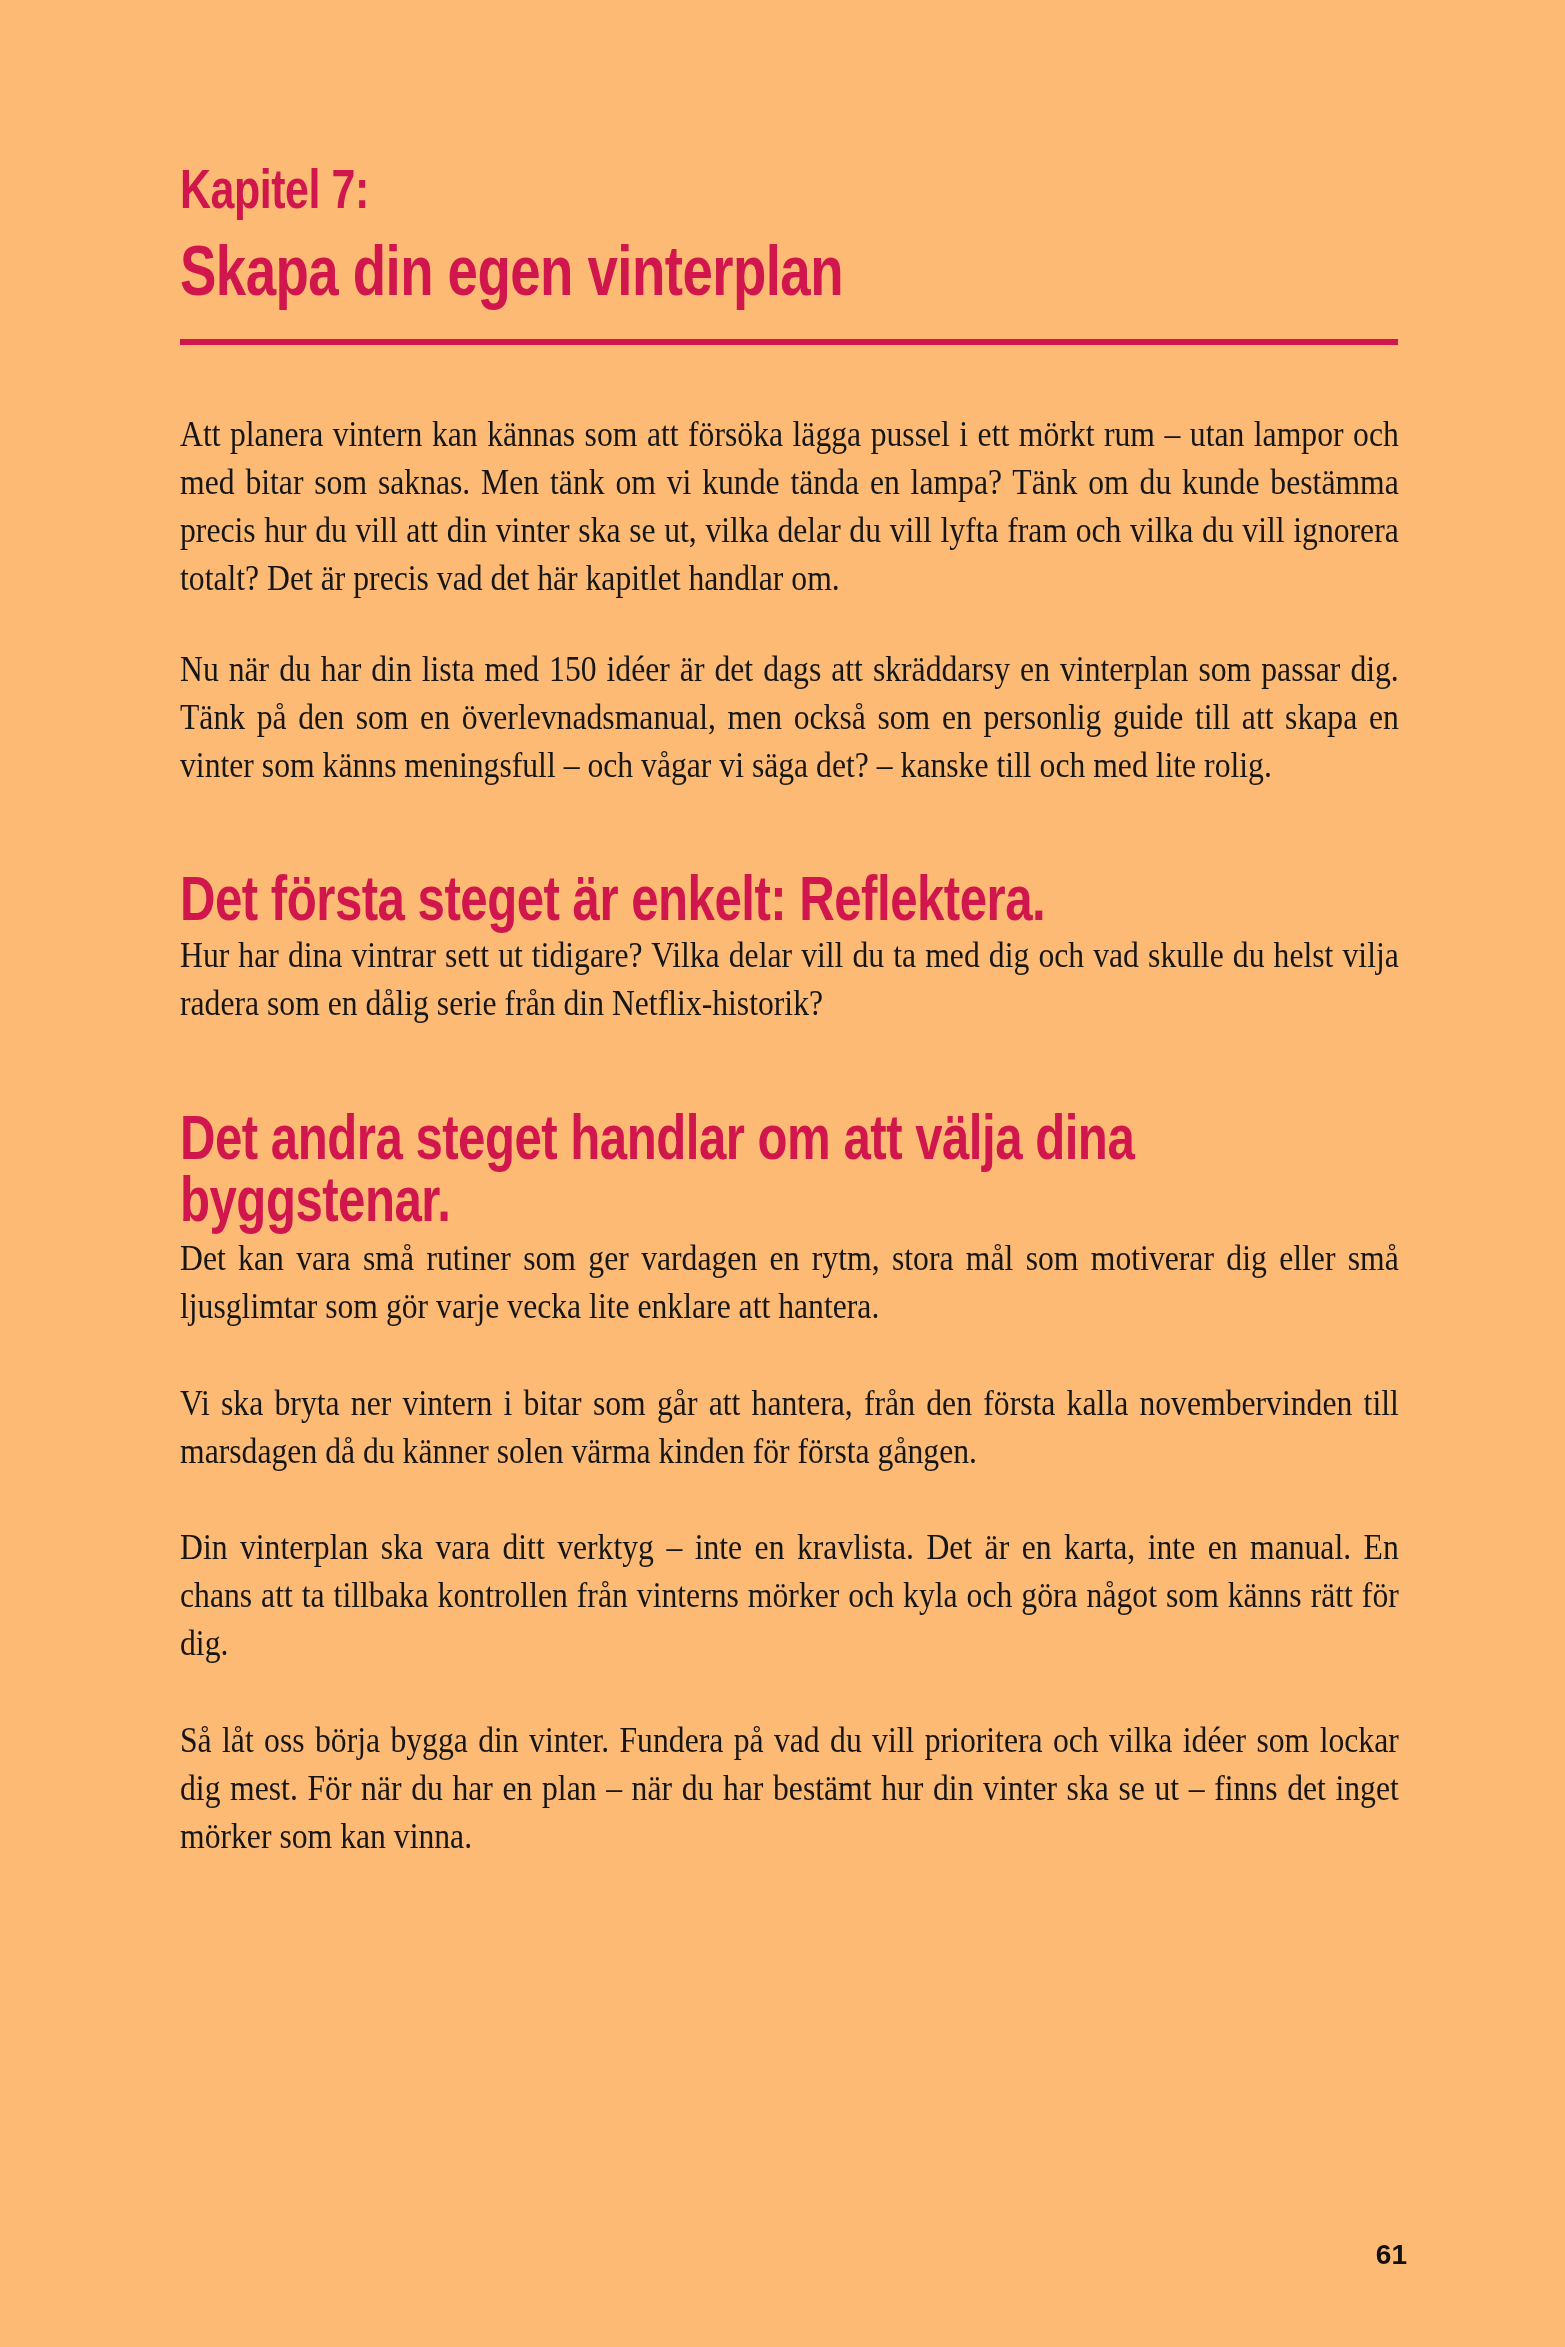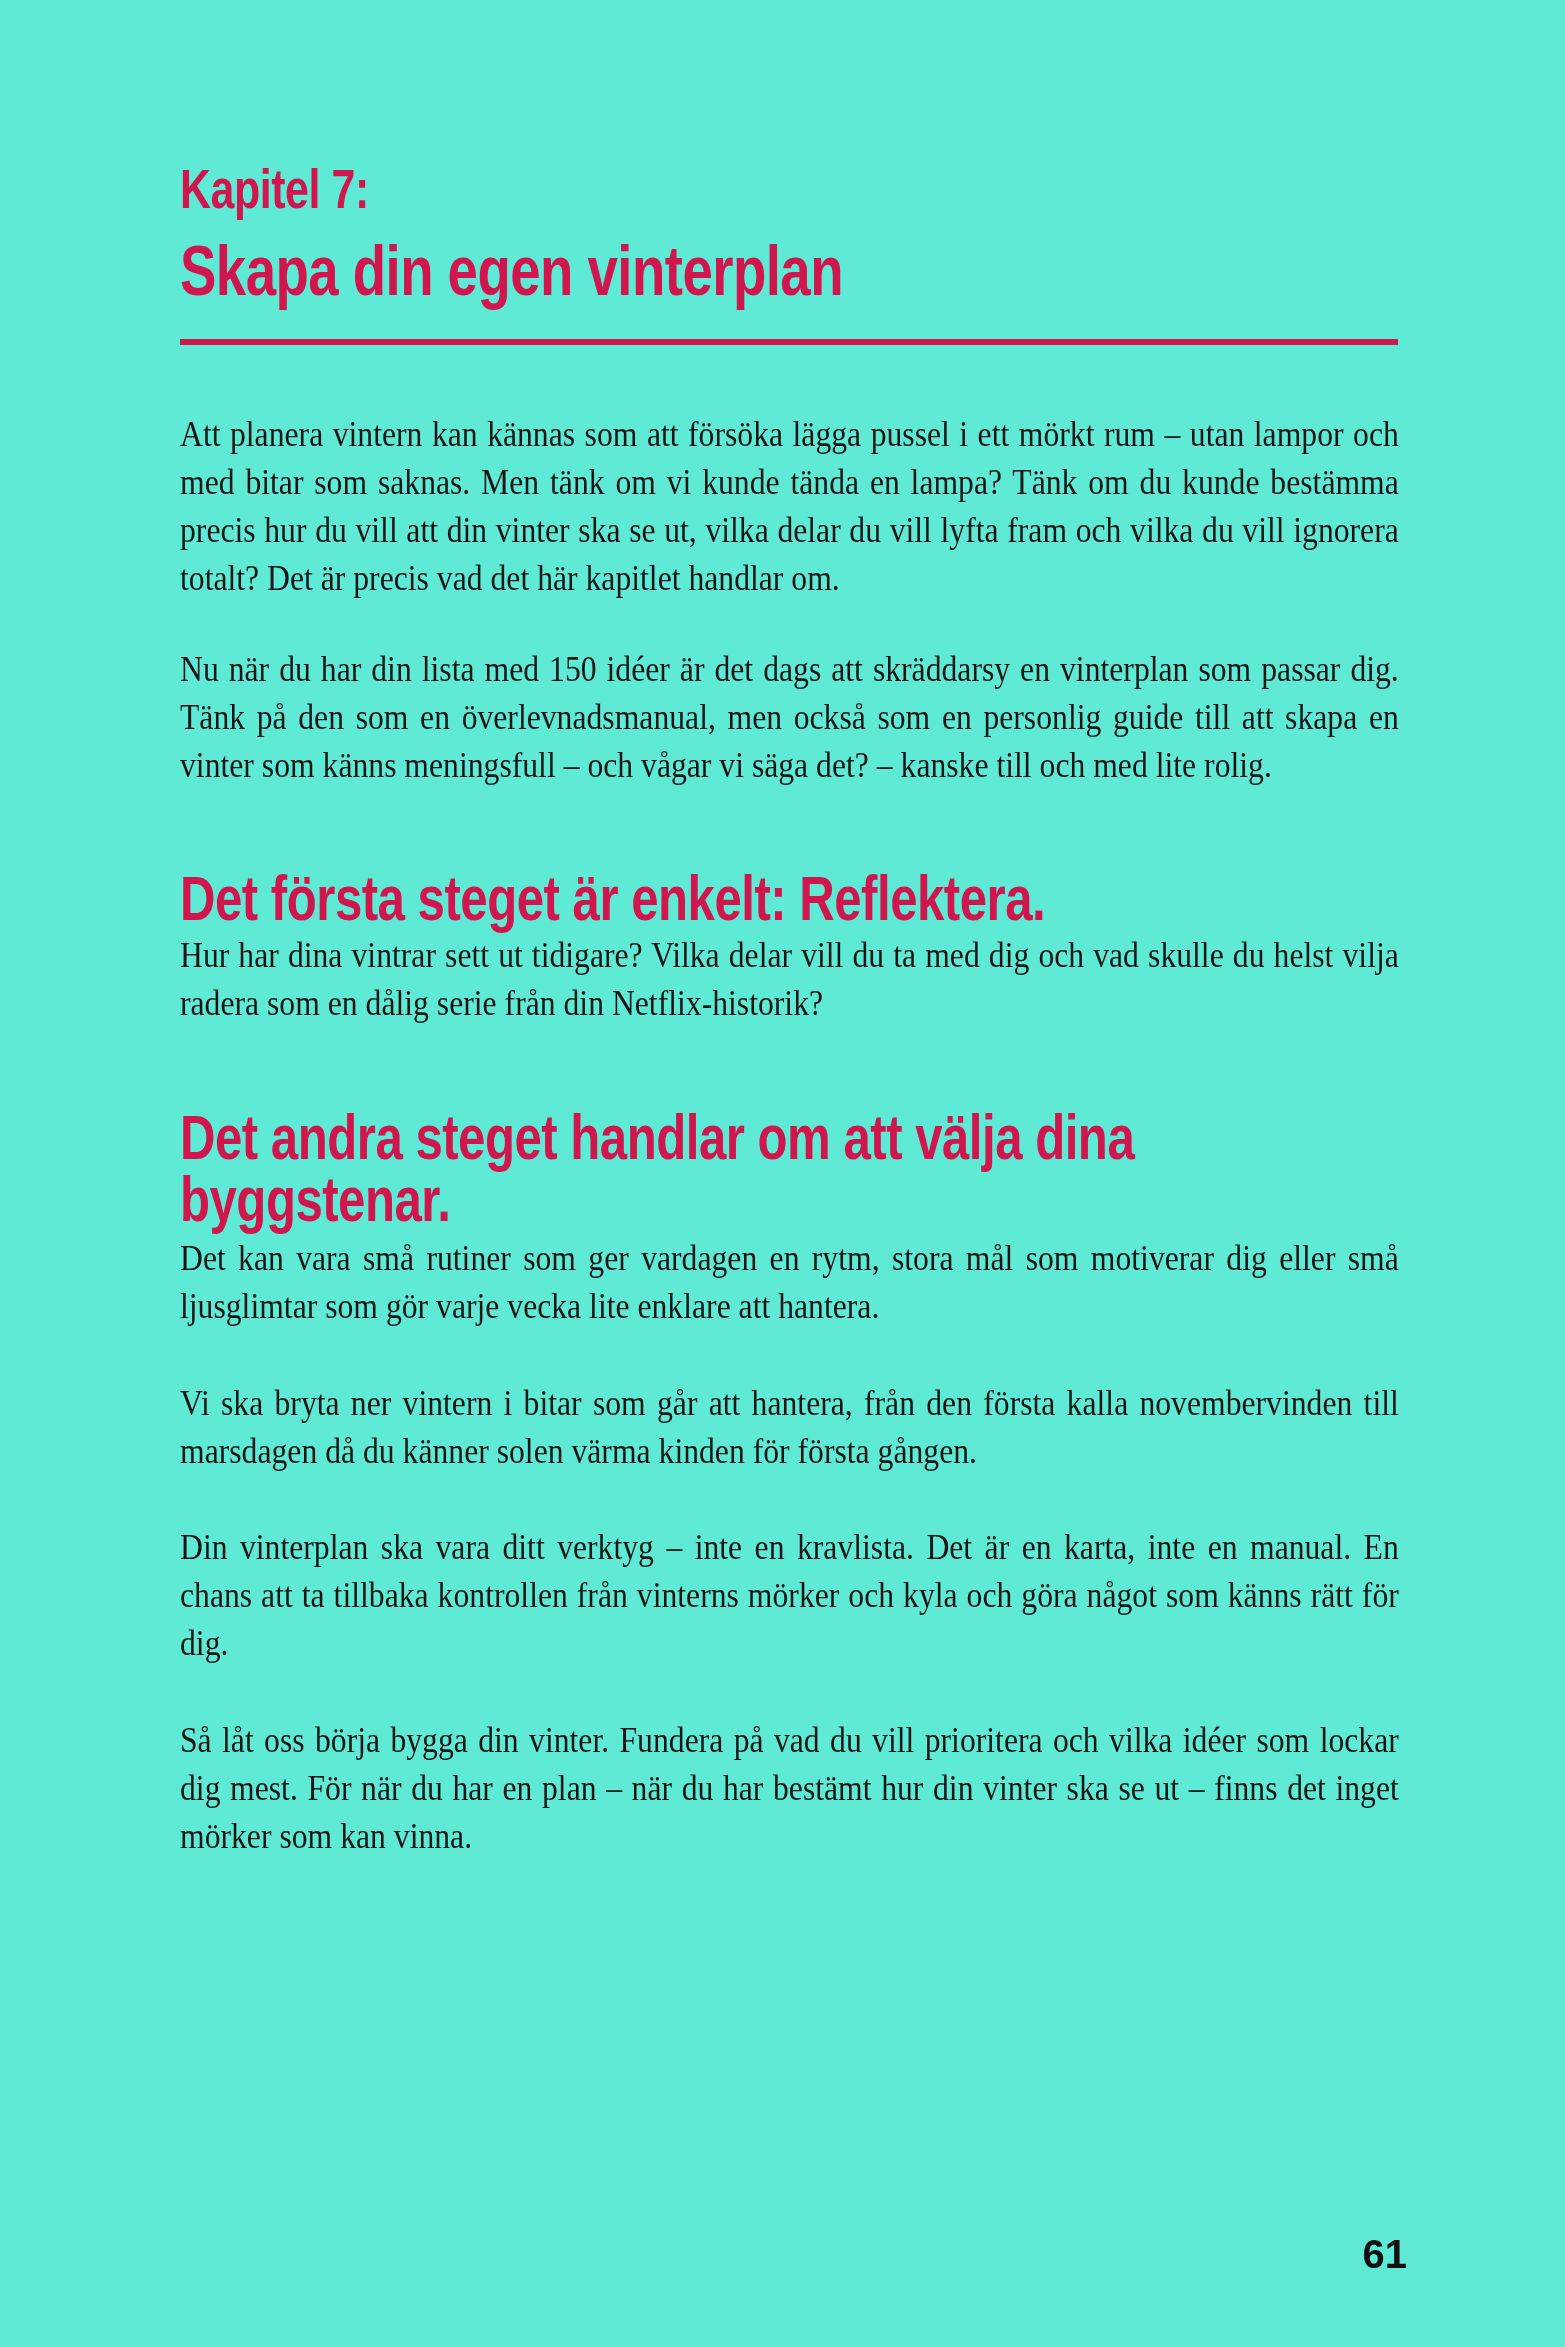--- a/index.html
+++ b/index.html
@@ -2,21 +2,21 @@
 <html lang="sv" style="--accent: #D0164C; --ink: #161616;font-size:15px"><head>
 <meta charset="utf-8">
 <style>
   :root { --accent: #D0164C; --ink: #161616; }
   * { margin: 0; padding: 0; box-sizing: border-box; }
   html, body { background: #ffffff; }
   .page {
     position: relative;
     width: 1565px;
     height: 2348px;
-    background: #5eead4;
+    background: #fdba74;
     overflow: hidden;
     font-family: "Liberation Serif", serif;
     color: var(--ink);
   }
   .content {
     position: absolute;
     left: 180px;
     top: 0;
     width: 1218px;
   }
@@ -69,21 +69,21 @@
   .p4 { margin-top: 4.7px; }
   .p5 { margin-top: 49px; }
   .p6 { margin-top: 48px; }
   .p7 { margin-top: 49px; }
   .page-number {
     position: absolute;
     top: 2232px;
     right: 158px;
     font-family: "Liberation Sans", sans-serif;
     font-weight: 700;
-    font-size: 40px;
+    font-size: 28px;
     line-height: 45px;
     color: #111111;
   }
 </style>
 </head>
 <body>
 
 <div class="page">
   <div class="content">
 

